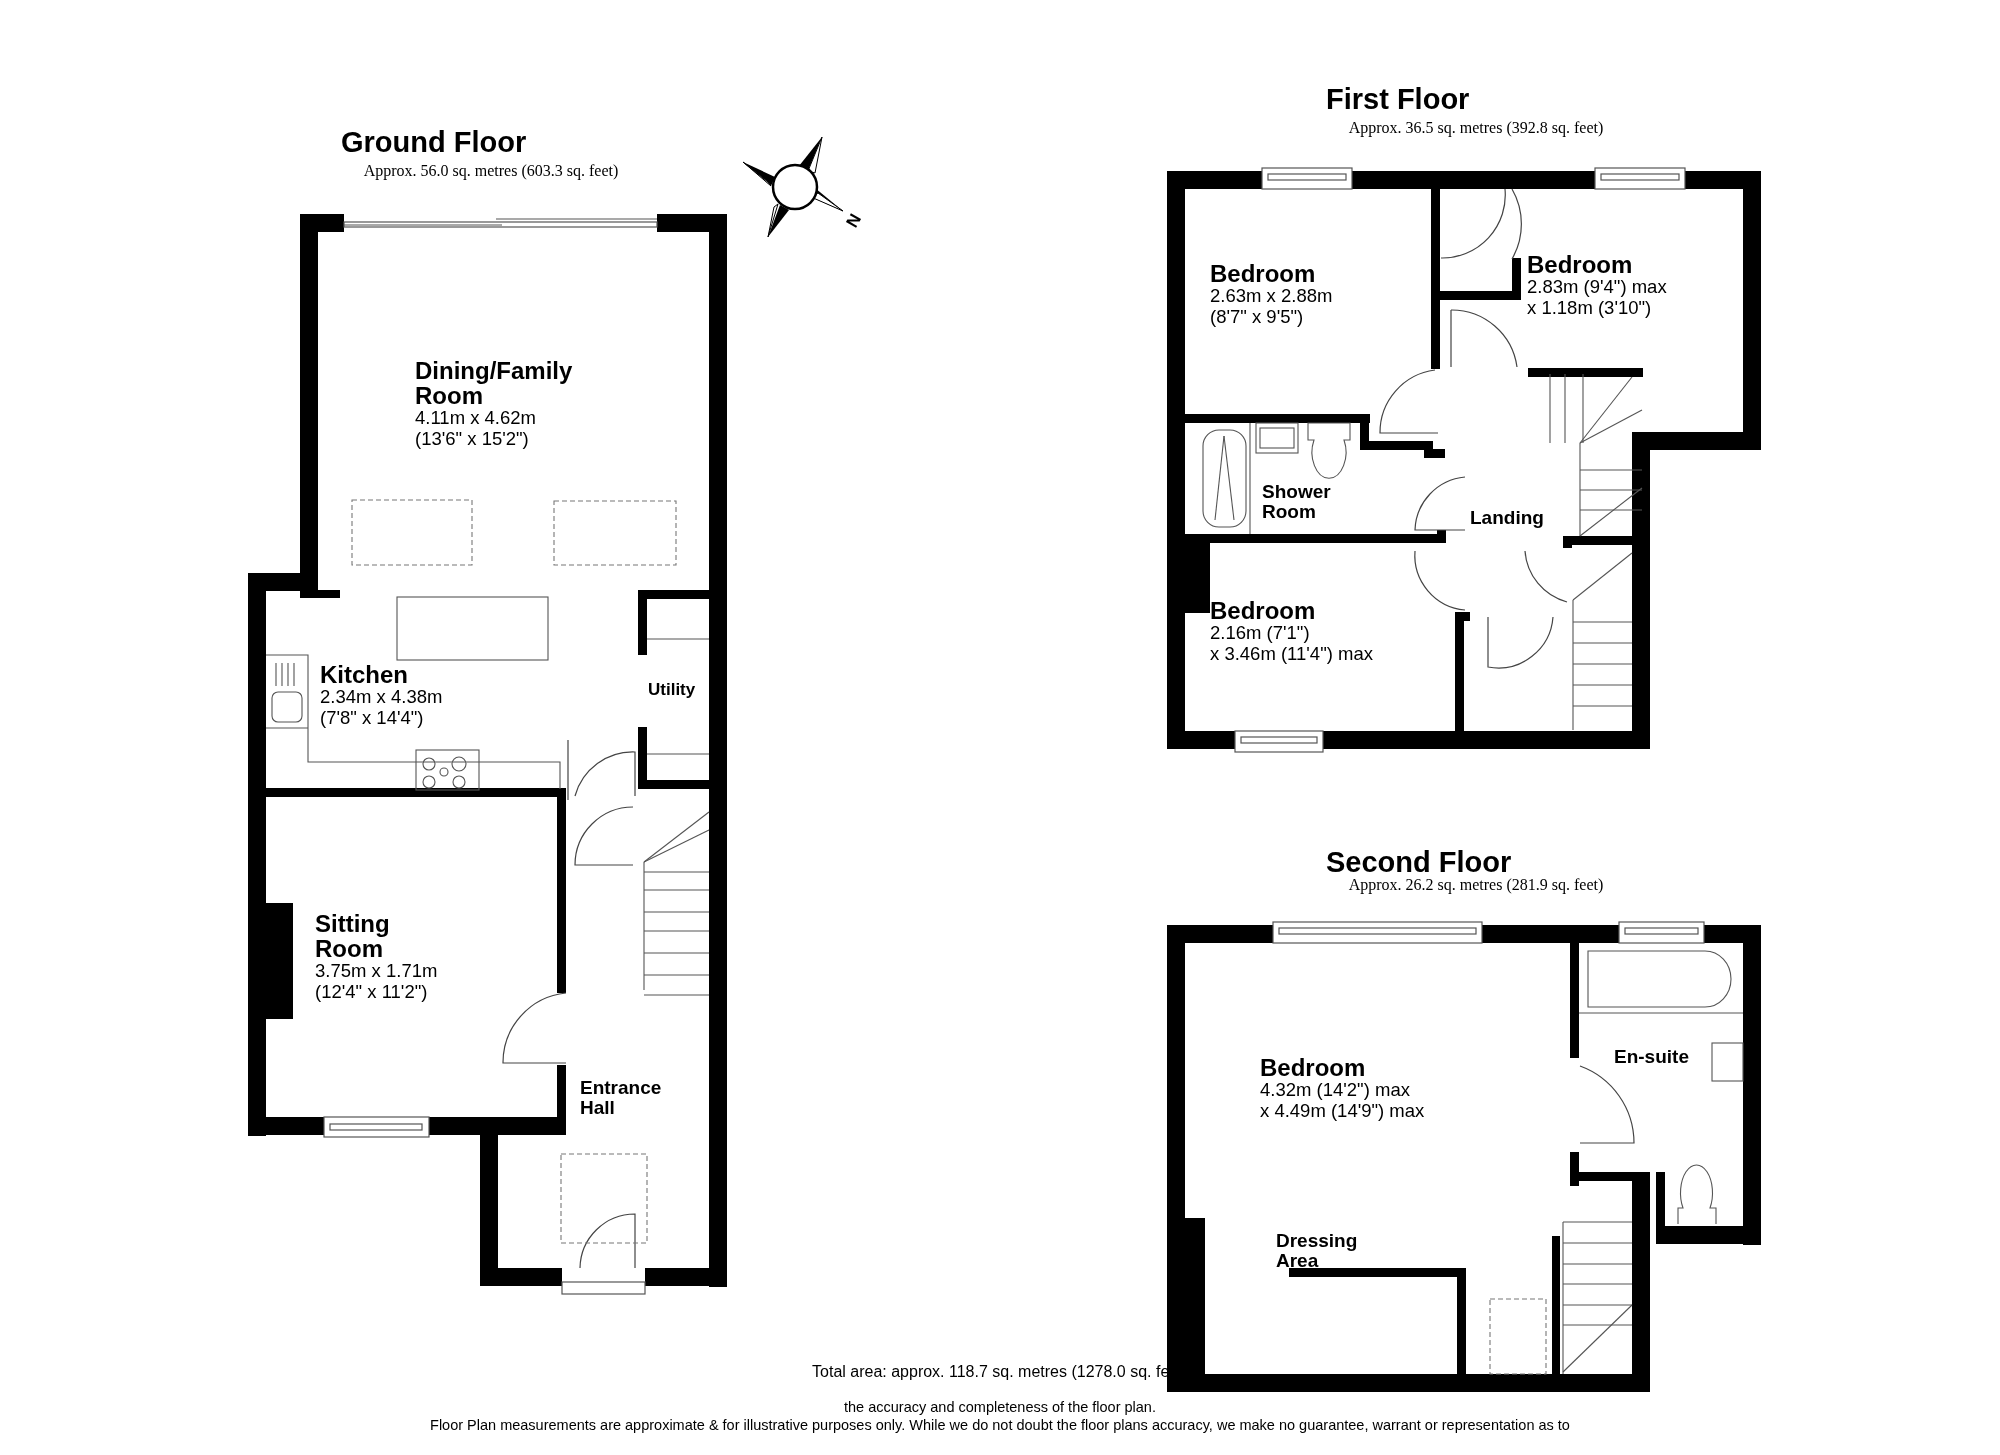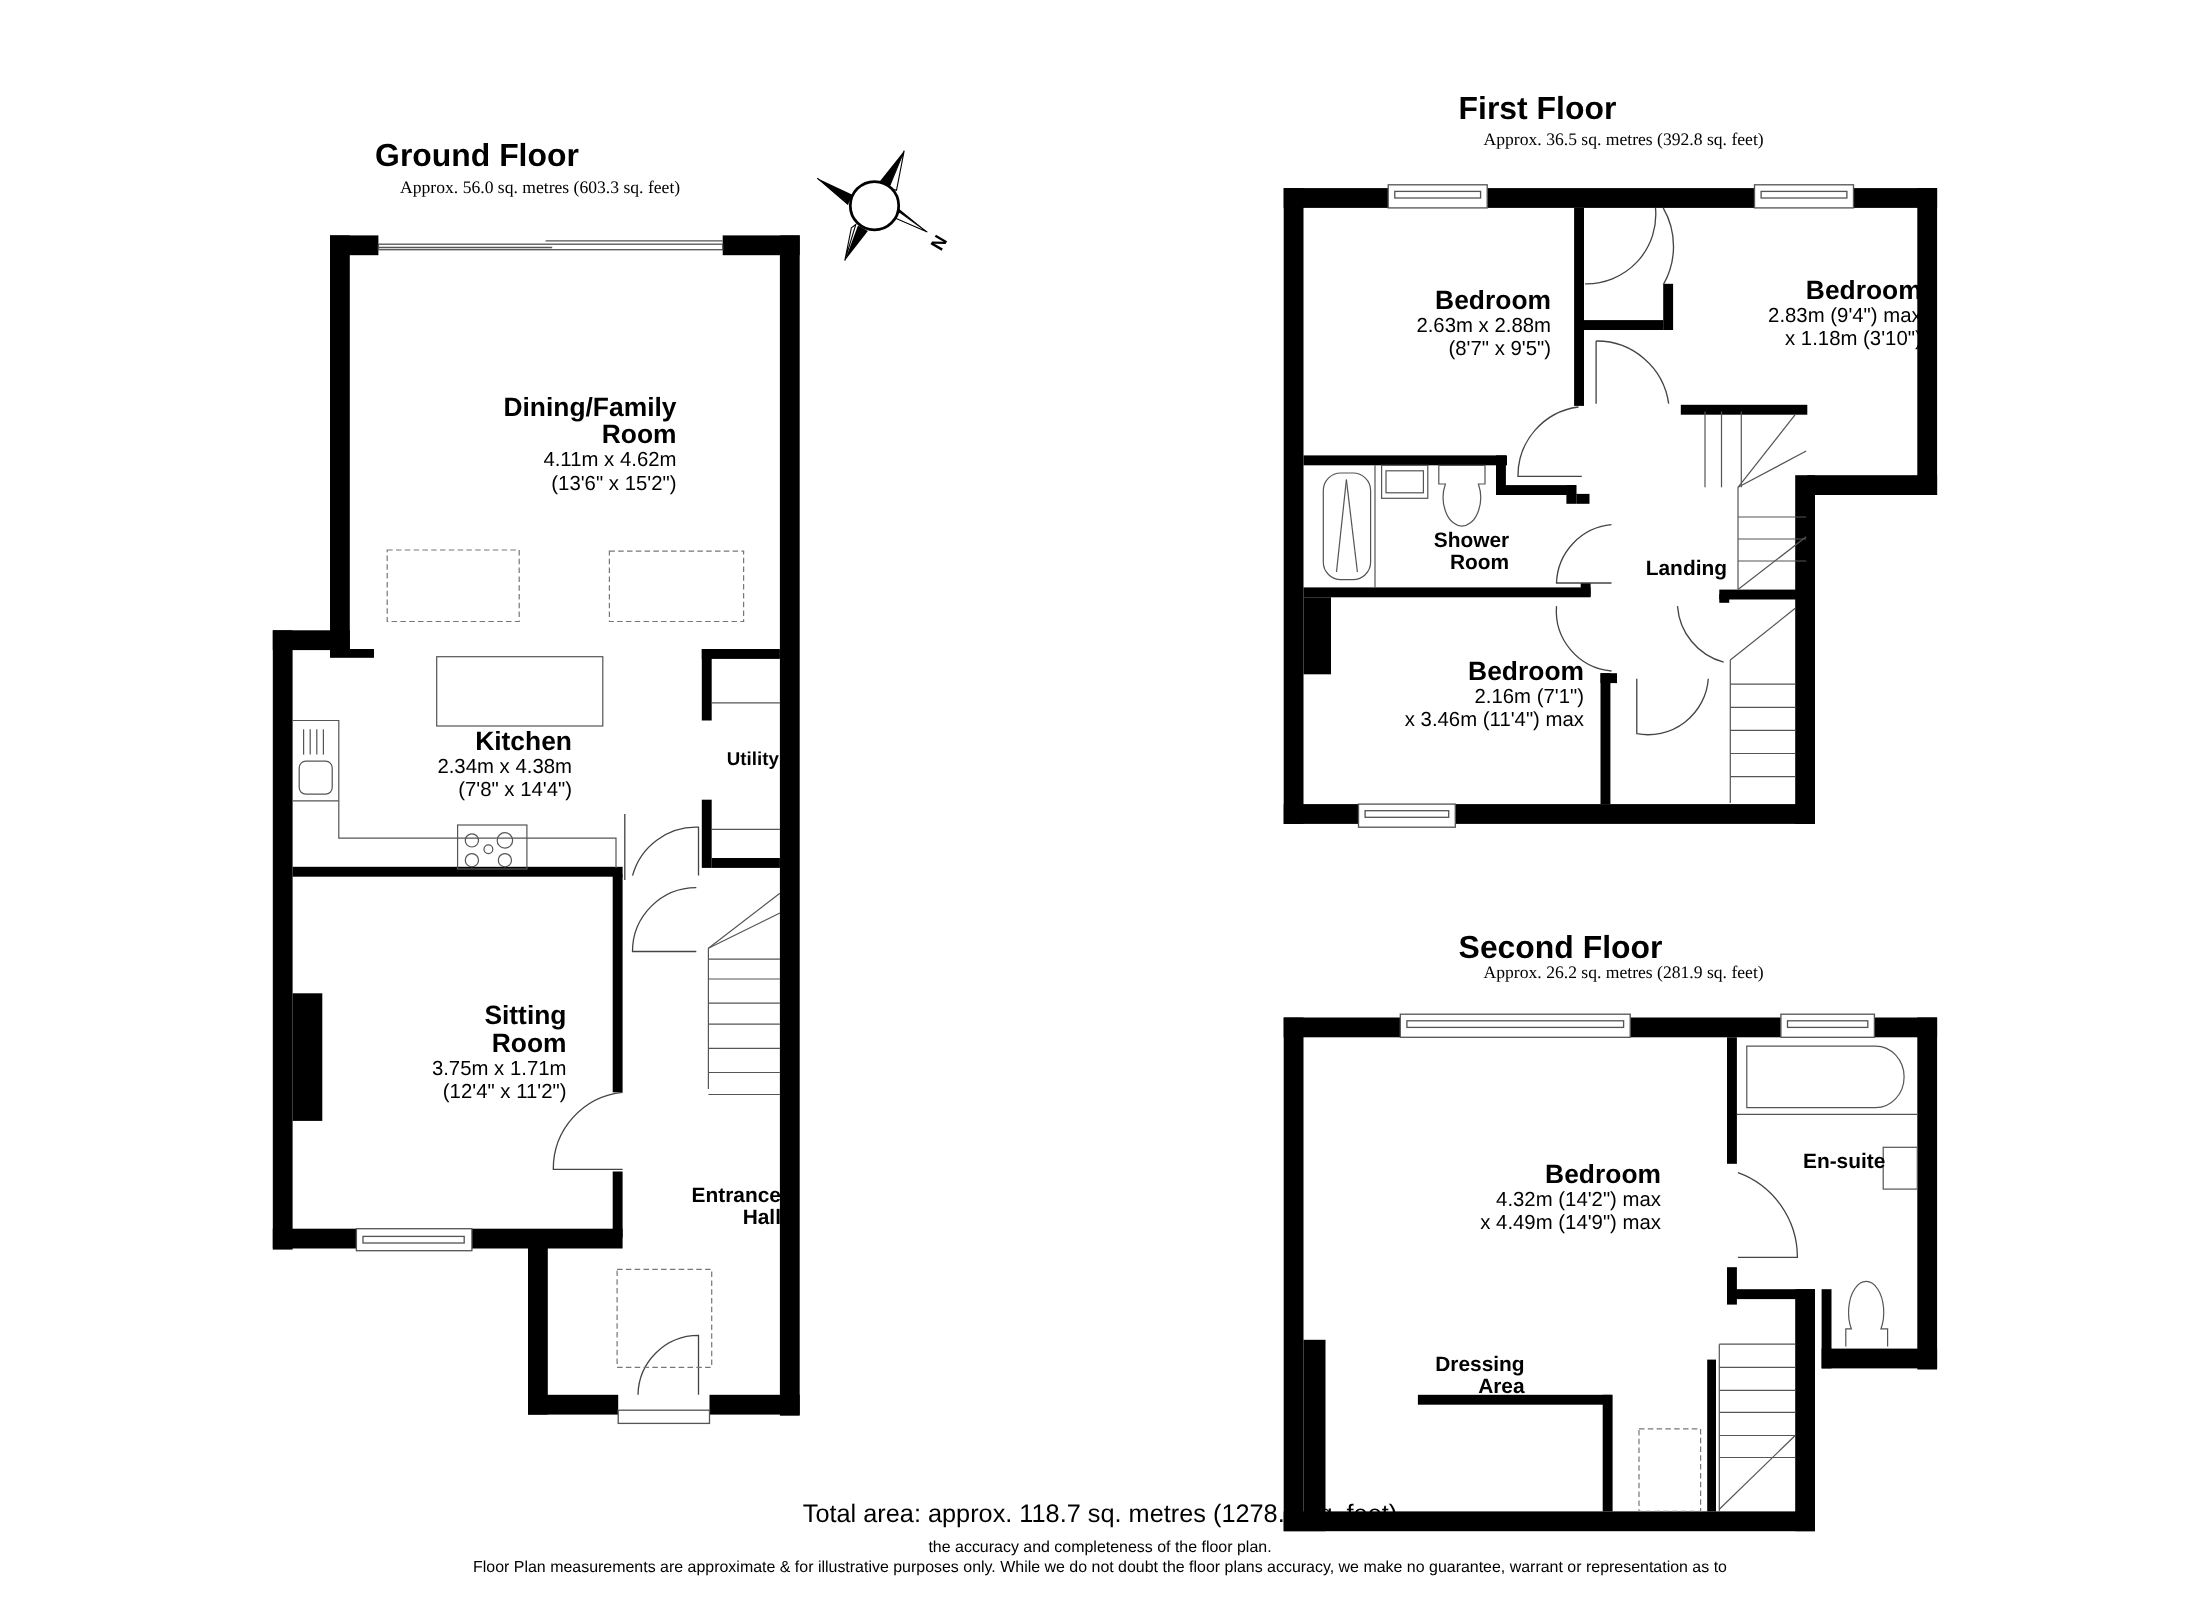--- a/index.html
+++ b/index.html
@@ -1,25 +1,25 @@
 <!DOCTYPE html>
 <html><head>
 <meta charset="utf-8">
 <style>
   html, body { margin: 0; padding: 0; background: #ffffff; }
   body { width: 2000px; height: 1455px; position: relative; overflow: hidden; font-family: "Liberation Sans", sans-serif; color: #000; }
   .abs { position: absolute; }
   .floor-title { font-weight: bold; font-size: 29px; text-align: left; white-space: nowrap; }
   .floor-area { font-size: 16px; text-align: center; white-space: nowrap; font-family: Liberation Serif, serif; }
-  .room { position: absolute; text-align: right; white-space: nowrap; line-height: 1.05; }
+  .room { position: absolute; text-align: left; white-space: nowrap; line-height: 1.05; }
   .room .name { font-weight: bold; font-size: 24px; display: block; }
   .room .dim { font-size: 18.5px; display: block; line-height: 1.1; }
   .room.small .name { font-size: 19px; }
   svg.plan { position: absolute; left: 0; top: 0; }
-  .footer-total { position: absolute; left: 0; width: 2000px; top: 1363px; text-align: center; font-size: 23px; }
+  .footer-total { position: absolute; left: 0; width: 2000px; top: 1363px; text-align: center; font-size: 16px; }
   .footer-disc { position: absolute; left: 0; width: 2000px; top: 1398px; text-align: center; font-size: 14.5px; line-height: 18px; }
   .footer-disc span { display: block; }
 </style>
 </head>
 <body>
 
 <svg class="plan" width="2000" height="1455" viewBox="0 0 2000 1455">
   <g fill="#000" stroke="none">
 
     <g>

